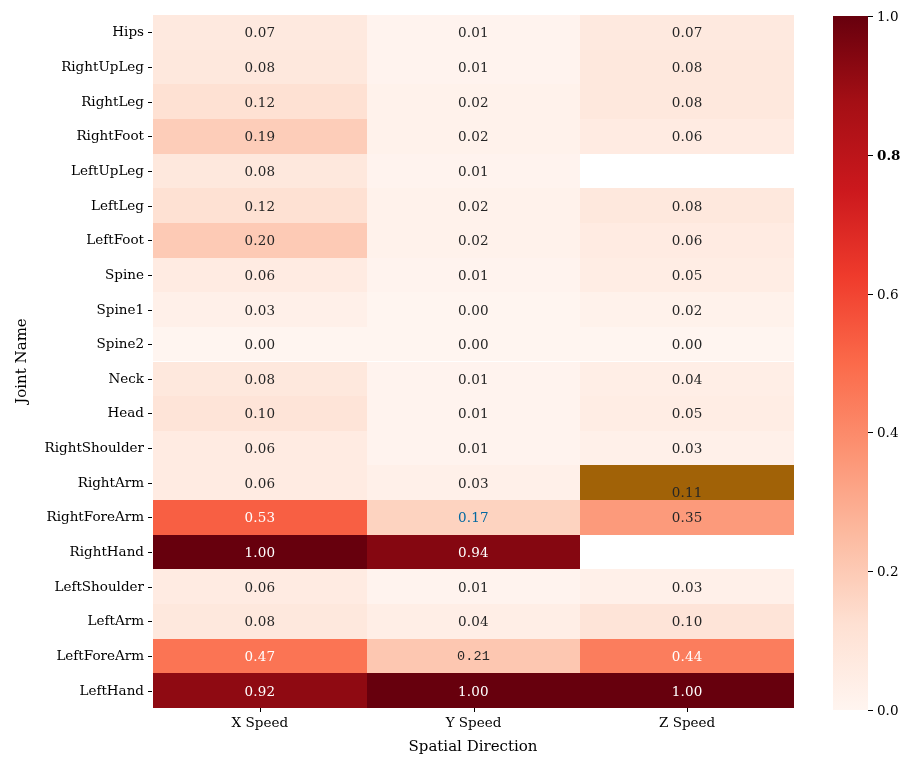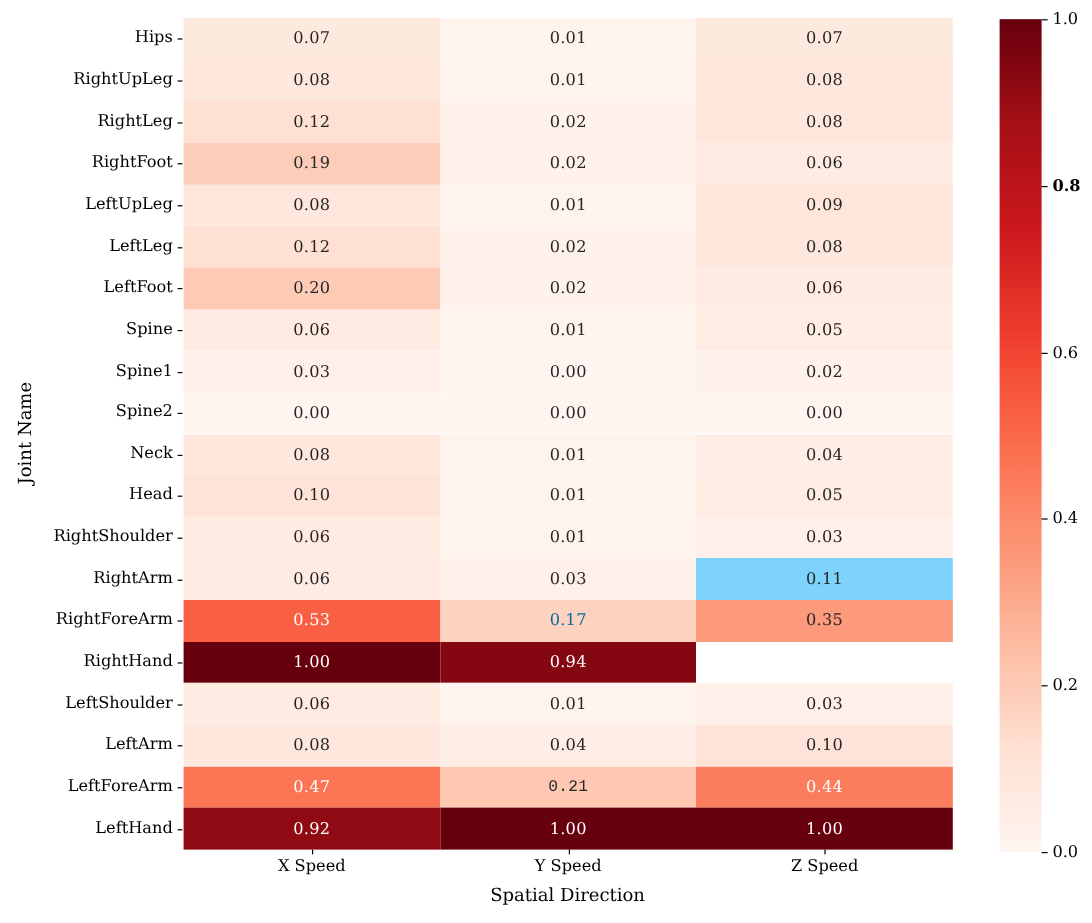--- a/index.html
+++ b/index.html
@@ -146,23 +146,20 @@
       </div>
       <div class="cell" style="left: 66.6667%; top: 15%; width: 33.3333%; height: 5%; background: rgb(255, 235, 226);">
         <span class="cell-value" style="color: rgb(38, 38, 38);">0.06</span>
       </div>
       <div class="cell" style="left: 0%; top: 20%; width: 33.3333%; height: 5%; background: rgb(254, 232, 221);">
         <span class="cell-value" style="color: rgb(38, 38, 38);">0.08</span>
       </div>
       <div class="cell" style="left: 33.3333%; top: 20%; width: 33.3333%; height: 5%; background: rgb(255, 243, 238);">
         <span class="cell-value" style="color: rgb(38, 38, 38);">0.01</span>
       </div>
-      <div class="cell" style="left: 66.6667%; top: 20%; width: 33.3333%; height: 5%; background: rgb(254, 230, 218);">
-        <span class="cell-value" style="color: rgb(38, 38, 38);">0.09</span>
-      </div>
       <div class="cell" style="left: 0%; top: 25%; width: 33.3333%; height: 5%; background: rgb(254, 225, 211);">
         <span class="cell-value" style="color: rgb(38, 38, 38);">0.12</span>
       </div>
       <div class="cell" style="left: 33.3333%; top: 25%; width: 33.3333%; height: 5%; background: rgb(255, 242, 235);">
         <span class="cell-value" style="color: rgb(38, 38, 38);">0.02</span>
       </div>
       <div class="cell" style="left: 66.6667%; top: 25%; width: 33.3333%; height: 5%; background: rgb(254, 232, 221);">
         <span class="cell-value" style="color: rgb(38, 38, 38);">0.08</span>
       </div>
       <div class="cell" style="left: 0%; top: 30%; width: 33.3333%; height: 5%; background: rgb(253, 202, 181);">
@@ -227,21 +224,21 @@
       </div>
       <div class="cell" style="left: 66.6667%; top: 60%; width: 33.3333%; height: 5%; background: rgb(255, 240, 233);">
         <span class="cell-value" style="color: rgb(38, 38, 38);">0.03</span>
       </div>
       <div class="cell" style="left: 0%; top: 65%; width: 33.3333%; height: 5%; background: rgb(255, 235, 226);">
         <span class="cell-value" style="color: rgb(38, 38, 38);">0.06</span>
       </div>
       <div class="cell" style="left: 33.3333%; top: 65%; width: 33.3333%; height: 5%; background: rgb(255, 240, 233);">
         <span class="cell-value" style="color: rgb(38, 38, 38);">0.03</span>
       </div>
-      <div class="cell" style="left: 66.6667%; top: 65%; width: 33.3333%; height: 5%; background: #7dd3fc;">
+      <div class="cell" style="left: 66.6667%; top: 65%; width: 33.3333%; height: 5%; background: #a16207; align-items: flex-end;">
         <span class="cell-value" style="color: rgb(38, 38, 38);">0.11</span>
       </div>
       <div class="cell" style="left: 0%; top: 70%; width: 33.3333%; height: 5%; background: rgb(248, 95, 67);">
         <span class="cell-value" style="color: rgb(255, 255, 255);">0.53</span>
       </div>
       <div class="cell" style="left: 33.3333%; top: 70%; width: 33.3333%; height: 5%; background: rgb(253, 211, 192);">
         <span class="cell-value" style="color: #0369a1;">0.17</span>
       </div>
       <div class="cell" style="left: 66.6667%; top: 70%; width: 33.3333%; height: 5%; background: rgb(252, 154, 123);">
         <span class="cell-value" style="color: rgb(38, 38, 38); text-align: center;">0.35</span>

